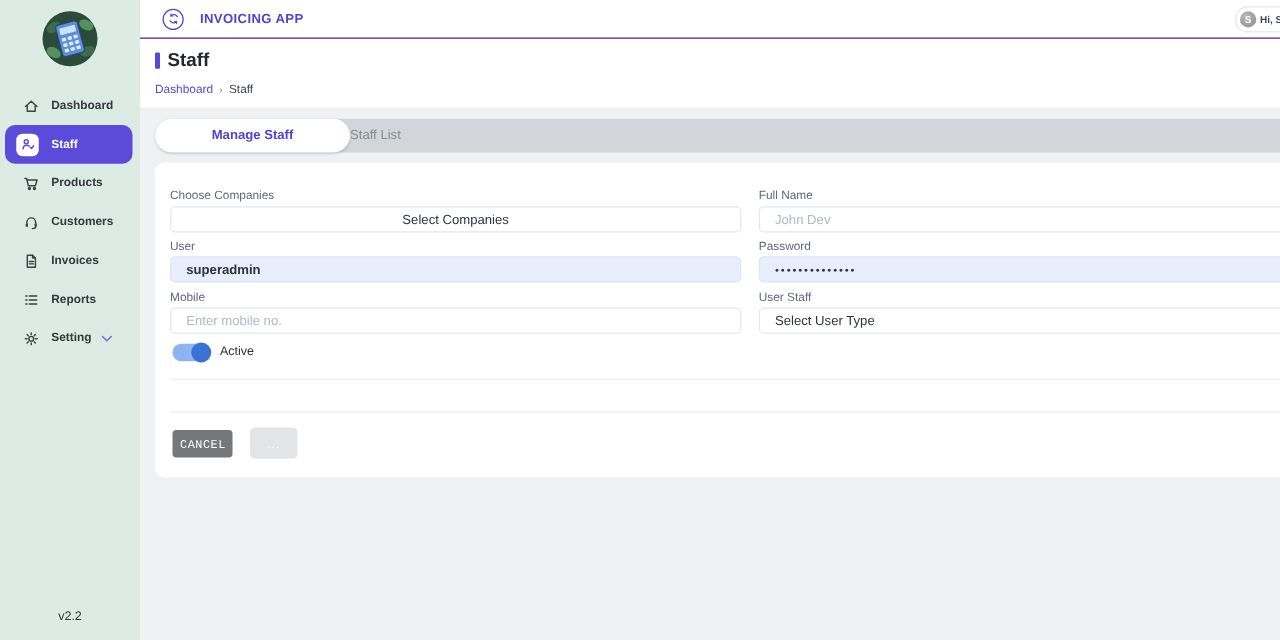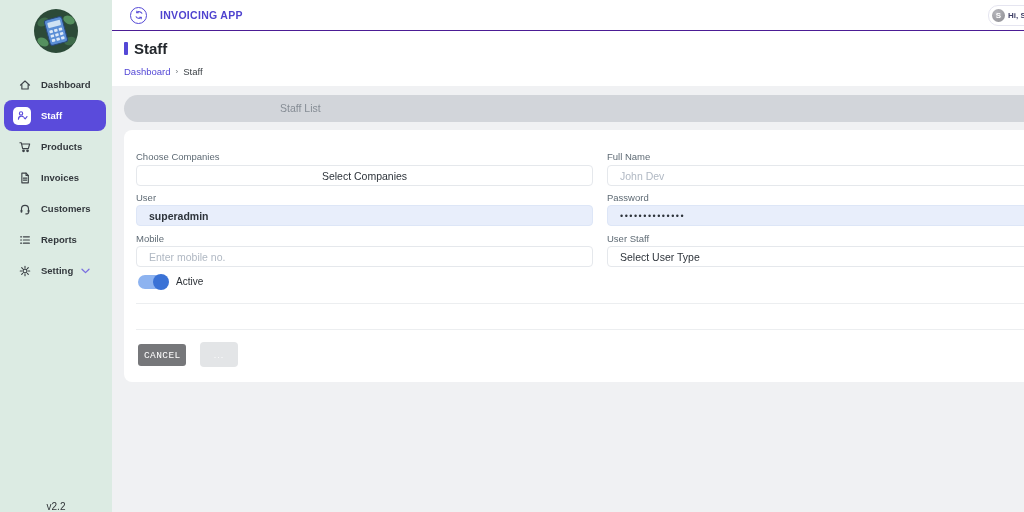--- a/index.html
+++ b/index.html
@@ -10,21 +10,21 @@
   .sidebar{position:absolute;left:0;top:0;width:112px;height:512px;background:#dcebe3;z-index:6;display:flex;flex-direction:column;}
   .logo-wrap{margin:8px auto 0;width:46px;height:46px;}
   .nav{position:absolute;left:0;top:69px;width:112px;}
   .nav-item{height:31px;display:flex;align-items:center;padding-left:17px;cursor:pointer;}
   .nav-item .nicon{width:15px;height:15px;display:flex;align-items:center;justify-content:center;flex:0 0 15px;}
   .nav-item .nlabel{margin-left:9px;font-size:9.5px;font-weight:700;color:#33383d;}
   .nav-item.active{background:#5a4bdb;border-radius:8px;margin:0 6px 0 4px;padding-left:9px;height:31px;}
   .nav-item.active .iconbox{width:18px;height:18px;background:#fff;border-radius:5px;display:flex;align-items:center;justify-content:center;}
   .nav-item.active .nlabel{color:#fff;margin-left:10px;}
   .chev{margin-left:8px;display:flex;}
-  .version{margin-top:auto;text-align:center;font-size:10px;color:#2f3337;}
+  .version{margin-top:auto;text-align:center;padding-bottom:13px;font-size:10px;color:#2f3337;}
 
   
   .header{position:absolute;left:112px;top:0;width:912px;height:30px;background:#fff;border-bottom:1px solid #4c1d95;display:flex;align-items:center;z-index:5;}
   .sync-circle{width:17px;height:17px;border:1.4px solid #5448d6;border-radius:50%;margin-left:18px;display:flex;align-items:center;justify-content:center;box-sizing:border-box;}
   .brand{margin-left:13px;font-size:10.5px;font-weight:700;letter-spacing:.3px;color:#4f43cf;}
   .user-pill{position:absolute;left:876px;top:5px;height:19px;border:1px solid #e5e5f0;background:#fff;border-radius:10px;display:flex;align-items:center;padding:0 8px 0 3px;gap:3px;}
   .avatar{width:13px;height:13px;border-radius:50%;background:radial-gradient(circle at 35% 30%,#b6b6bb,#8d8d92);color:#fff;font-size:8px;font-weight:700;display:flex;align-items:center;justify-content:center;}
   .greeting{font-size:8px;font-weight:700;color:#3f3f66;white-space:nowrap;}
 
   
@@ -119,38 +119,38 @@
           <circle cx="6.3" cy="12.4" r="0.9" fill="#3c4247"></circle>
           <circle cx="10.9" cy="12.4" r="0.9" fill="#3c4247"></circle>
           </svg>
       </span>
       <span class="nlabel">Products</span>
     </div>
 
     <div class="nav-item">
       <span class="nicon">
         <svg width="14" height="14" viewBox="0 0 16 16" fill="none" stroke="#3c4247" stroke-width="1.3" stroke-linecap="round" stroke-linejoin="round">
-          <path d="M4.4 2.5 h4.8 l2.6 2.6 v8.4 H4.4 z"></path>
-          <path d="M9.2 2.5 v2.6 h2.6"></path>
-          <path d="M6.2 8.2 h3.8 M6.2 10.4 h3.8"></path>
-          </svg>
-      </span>
-      <span class="nlabel">Invoices</span>
-    </div>
-
-    <div class="nav-item">
-      <span class="nicon">
-        <svg width="14" height="14" viewBox="0 0 16 16" fill="none" stroke="#3c4247" stroke-width="1.3" stroke-linecap="round" stroke-linejoin="round">
           <path d="M4 10 V7.8 a4 4 0 0 1 8 0 V10"></path>
           <rect x="2.9" y="8.8" width="2.1" height="3.4" rx="1" fill="#3c4247" stroke="none"></rect>
           <rect x="11" y="8.8" width="2.1" height="3.4" rx="1" fill="#3c4247" stroke="none"></rect>
           <path d="M12 12.2 c0 1-1.5 1.4-3 1.4"></path>
           </svg>
       </span>
       <span class="nlabel">Customers</span>
+    </div>
+
+    <div class="nav-item">
+      <span class="nicon">
+        <svg width="14" height="14" viewBox="0 0 16 16" fill="none" stroke="#3c4247" stroke-width="1.3" stroke-linecap="round" stroke-linejoin="round">
+          <path d="M4.4 2.5 h4.8 l2.6 2.6 v8.4 H4.4 z"></path>
+          <path d="M9.2 2.5 v2.6 h2.6"></path>
+          <path d="M6.2 8.2 h3.8 M6.2 10.4 h3.8"></path>
+          </svg>
+      </span>
+      <span class="nlabel">Invoices</span>
     </div>
 
     <div class="nav-item">
       <span class="nicon">
         <svg width="14" height="14" viewBox="0 0 16 16" fill="none" stroke="#3c4247" stroke-width="1.3" stroke-linecap="round" stroke-linejoin="round">
           <path d="M3 4.4 h1.1 M6.2 4.4 H13 M3 8 h1.1 M6.2 8 H13 M3 11.6 h1.1 M6.2 11.6 H13"></path>
           </svg>
       </span>
       <span class="nlabel">Reports</span>
     </div>
@@ -197,20 +197,21 @@
     <div class="page-title">Staff</div>
   </div>
   <div class="crumbs">
     <span class="crumb-link">Dashboard</span>
     <span class="crumb-sep">›</span>
     <span class="crumb-cur">Staff</span>
   </div>
 </div>
 
 <div class="tabbar">
+  <div class="tab-active">Manage Staff</div>
   <div class="tab-idle">Staff List</div>
 </div>
 
 <div class="card">
 
   <div class="flabel" style="left:12px;top:21px;">Choose Companies</div>
   <div class="fld boxdiv centered" style="left:12px;top:35px;">Select Companies</div>
 
   <div class="flabel" style="left:483px;top:21px;">Full Name</div>
   <input class="fld" style="left: 483px; top: 35px;" type="text" placeholder="John Dev">

